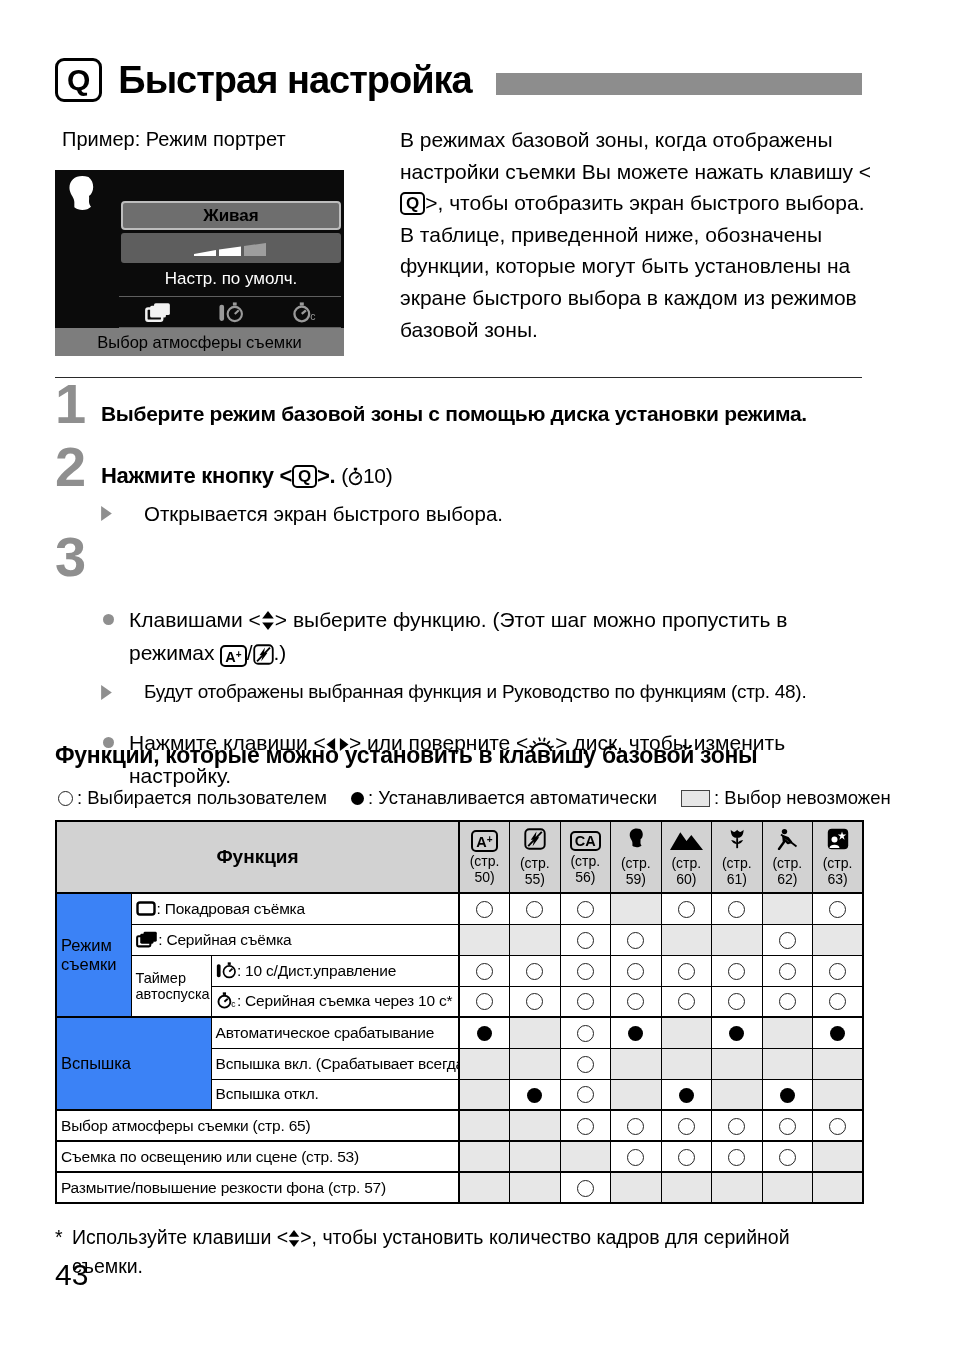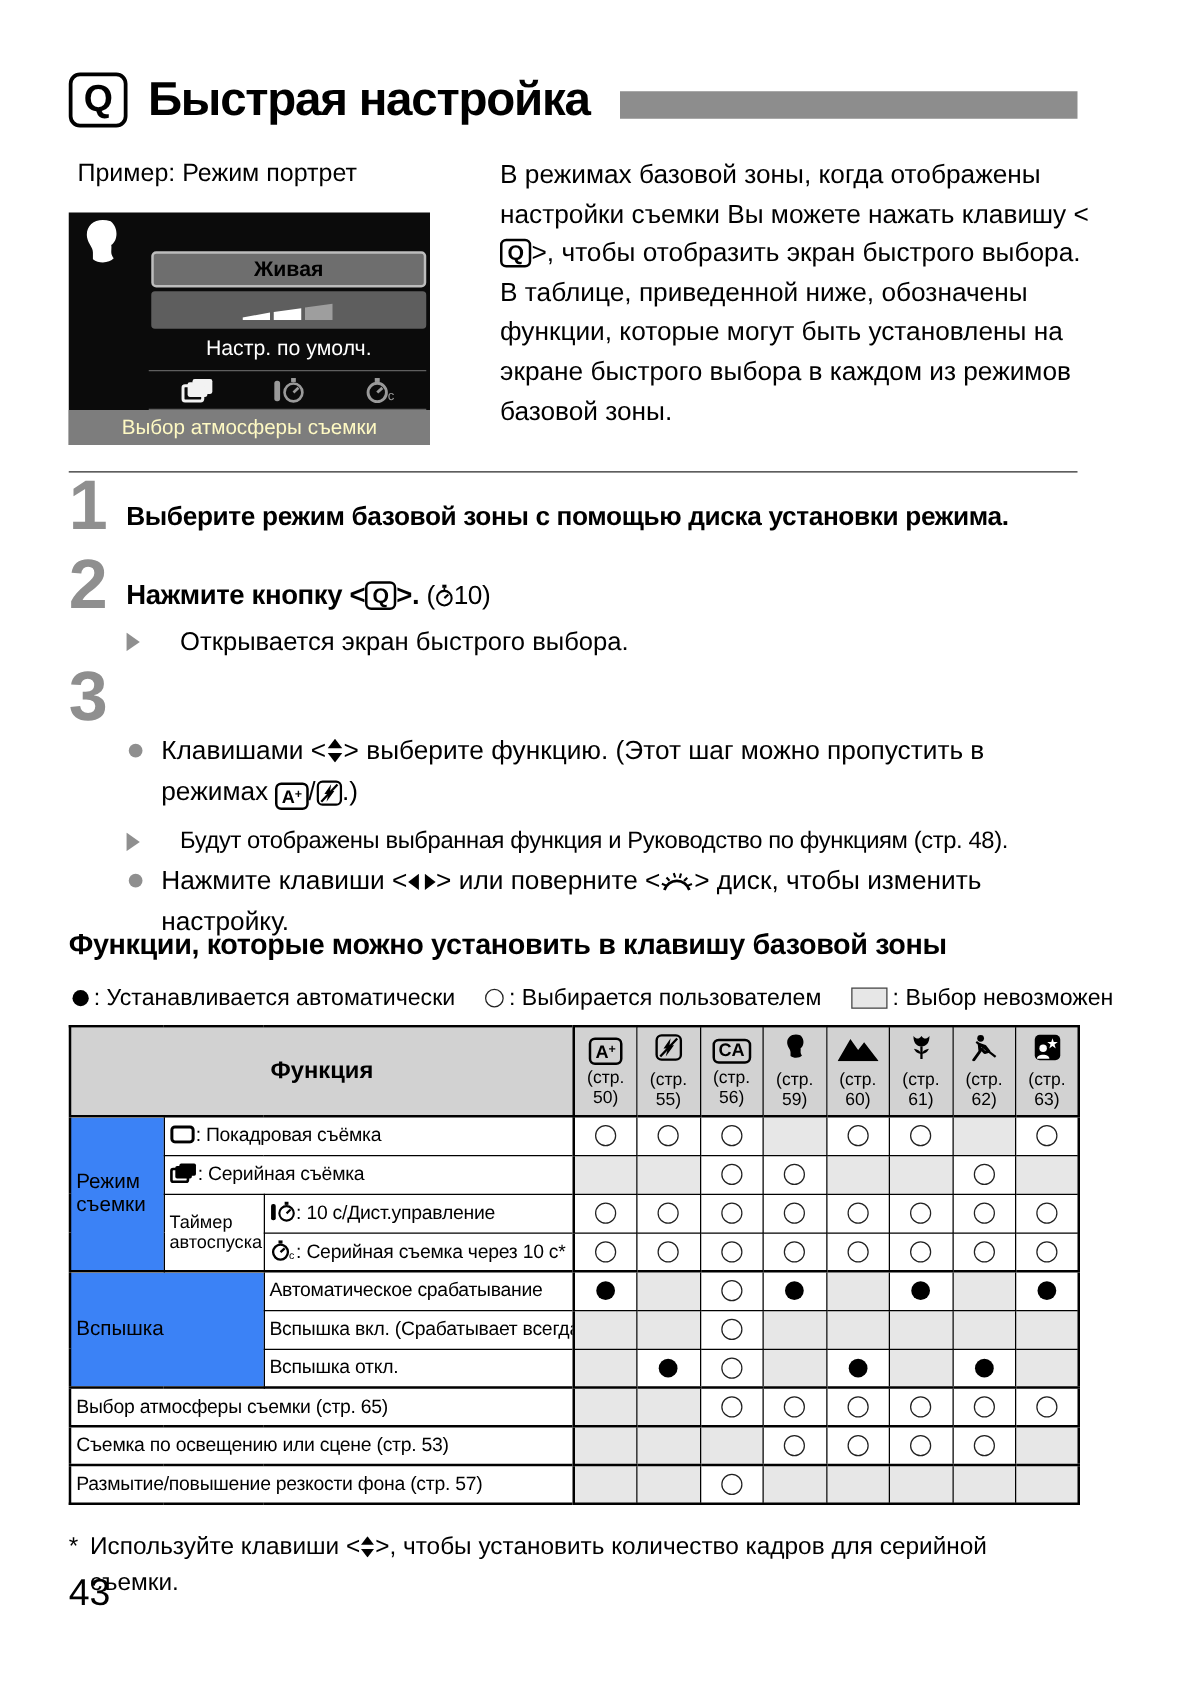--- a/index.html
+++ b/index.html
@@ -24,39 +24,39 @@
     display:flex;align-items:center;justify-content:center;box-sizing:border-box;}
   .lcd-slider{position:absolute;left:66px;right:3px;top:63px;height:30px;background:#5e5e5e;border-radius:3px;
     display:flex;align-items:flex-end;justify-content:center;box-sizing:border-box;padding-bottom:6px;}
   .lcd-default{position:absolute;left:66px;right:3px;top:99px;text-align:center;color:#fff;font-size:17px;}
   .lcd-line{position:absolute;left:64px;right:3px;border-top:1px solid #5f5f5f;}
   .l1{top:126px;} .l2{top:157px;}
   .lcd-icons{position:absolute;left:66px;right:3px;top:129px;height:26px;display:flex;justify-content:space-around;align-items:center;}
   .lcd-icons .li{display:inline-block;width:26px;height:21px;}
   .lcd-icons .li svg{width:100%;height:100%;display:block;}
   .li.sel{color:#f2f2f2;} .li.dim{color:#9a9a9a;}
-  .lcd-bottom{position:absolute;left:0;right:0;bottom:0;height:28px;background:#7d7d7d;color:#fef9c3;
+  .lcd-bottom{position:absolute;left:0;right:0;bottom:0;height:28px;background:#7d7d7d;color:#000000;
     font-size:16.5px;display:flex;align-items:center;justify-content:center;}
   
   .intro{position:absolute;left:400px;top:124px;width:476px;font-size:21px;line-height:31.6px;}
   .qbox-sm{font-size:17px;border-width:2px;border-radius:5px;padding:0 4px;line-height:19px;vertical-align:1px;}
   
   .rule{position:absolute;left:55px;top:377px;width:807px;border-top:1.5px solid #2a2a2a;}
   
   .step{position:absolute;left:55px;width:810px;}
   .step1{top:381px;} .step2{top:444px;} .step3{top:534px;}
   .step-head{display:flex;align-items:flex-end;gap:10px;}
   .step-num{font-size:56px;font-weight:bold;color:#8f8f8f;line-height:0.82;width:36px;flex:0 0 auto;}
   .step-title{font-size:22px;font-weight:bold;margin:0 0 1px 0;letter-spacing:-0.3px;white-space:nowrap;}
   .step-title.s1{font-size:21px;}
   .result{display:flex;gap:32px;align-items:flex-start;margin:12px 0 0 46px;font-size:20.5px;}
   .result .rarr{flex:0 0 auto;width:11px;height:15px;color:#8f8f8f;margin-top:4px;}
   .result .rarr svg{width:100%;height:100%;display:block;}
   .result.narrow{font-size:19px;letter-spacing:-0.3px;white-space:nowrap;}
-  .bullet{position:relative;margin:4px 0 0 46px;padding-left:28px;font-size:21px;line-height:33px;width:712px;}
+  .bullet{position:relative;margin:23px 0 0 46px;padding-left:28px;font-size:21px;line-height:33px;width:712px;}
   .bdot{position:absolute;left:2px;top:11px;width:11px;height:11px;border-radius:50%;background:#8f8f8f;}
   
   .inl{display:inline-block;vertical-align:-3px;}
   .inl svg{width:100%;height:100%;display:block;}
   .ud-keys{width:14px;height:19px;}
   .lr-keys{width:23px;height:13px;vertical-align:-1px;}
   .stopwatch{width:15px;height:19px;vertical-align:-3px;}
   .dial{width:27px;height:16px;vertical-align:-2px;}
   .flashoff-inl{width:21px;height:21px;vertical-align:-5px;}
   .bx{border:2px solid #000;border-radius:5px;font-weight:bold;font-size:14.5px;padding:0 3px;
@@ -217,26 +217,26 @@
           </svg></span><span>&gt; или поверните &lt;</span><span class="inl dial"><svg viewBox="0 0 27 16">
             <path d="M3.5,15 A10.5,10.5 0 0 1 23.5,15" fill="none" stroke="currentColor" stroke-width="2.2"></path>
             <path d="M1.5,10 L4.8,11.4 M5.2,5 L7.6,7.6 M11,1.5 L12.2,5 M16.8,1.8 L15.8,5.4 M21.8,5.2 L19.2,7.8 M25.6,10.2 L22.3,11.5" stroke="currentColor" stroke-width="1.7" fill="none"></path>
           </svg></span><span>&gt; диск, чтобы изменить настройку.</span>
     </div>
   </section>
 
   <h3 class="sec-head">Функции, которые можно установить в клавишу базовой зоны</h3>
   <div class="legend">
     <span class="legend-item">
+        <span class="sym-user"></span>
+        <span>: Выбирается пользователем</span>
+      </span>
+    <span class="legend-item">
         <span class="sym-auto"></span>
         <span>: Устанавливается автоматически</span>
-      </span>
-    <span class="legend-item">
-        <span class="sym-user"></span>
-        <span>: Выбирается пользователем</span>
       </span>
     <span class="legend-item">
         <span class="sym-na"></span>
         <span>: Выбор невозможен</span>
       </span>
   </div>
 
   <table class="fn">
     <colgroup>
       <col style="width:75px">

